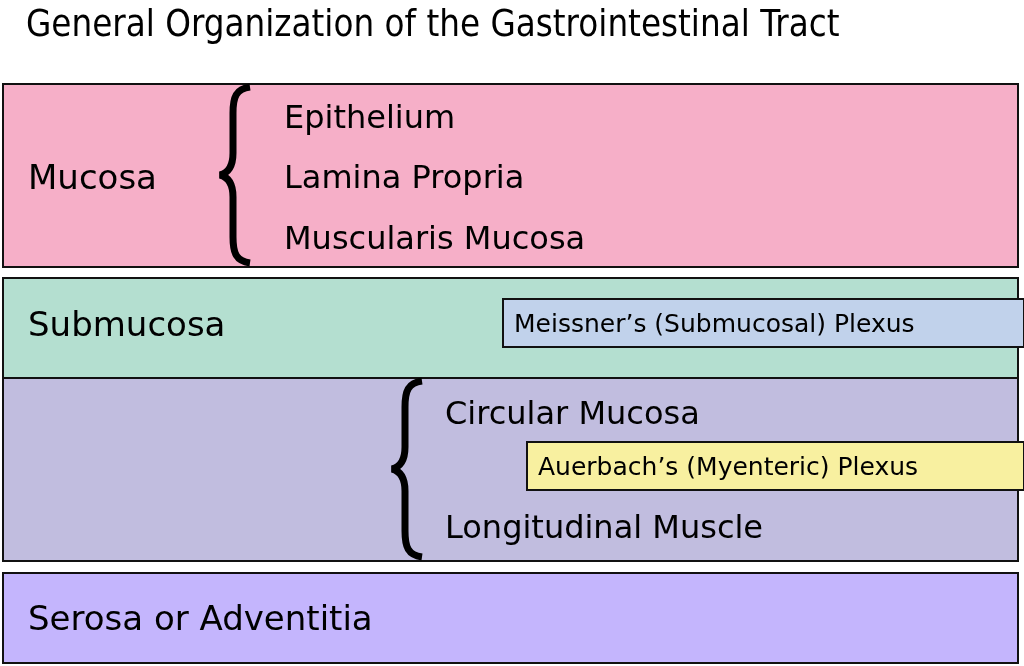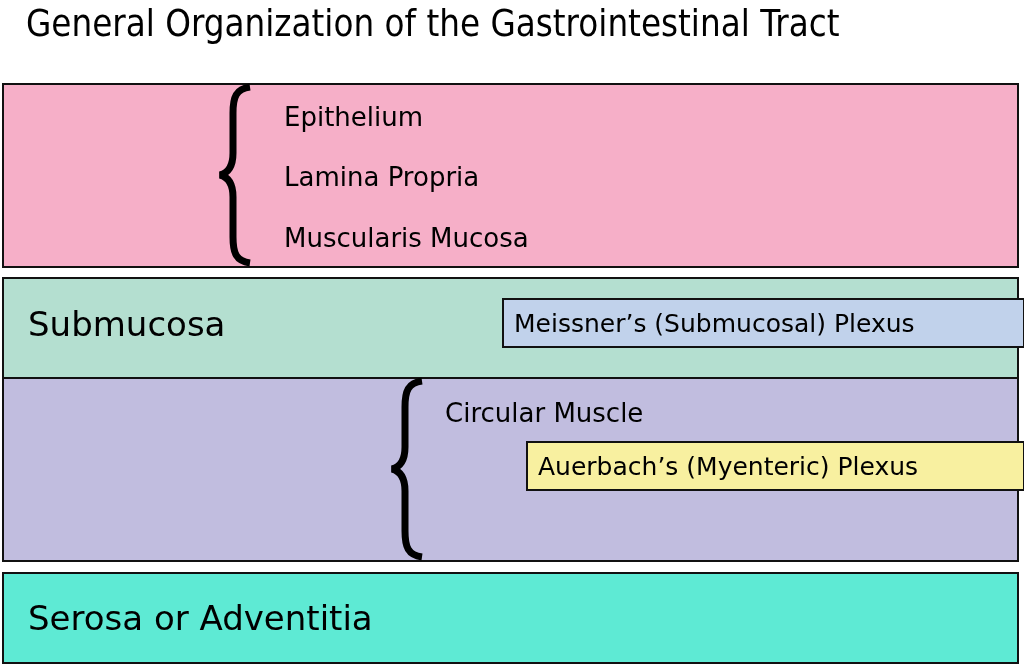--- a/index.html
+++ b/index.html
@@ -8,49 +8,51 @@
     font-family: "DejaVu Sans", sans-serif; color: #000;
   }
   .title {
     position: absolute; left: 26px; top: 0px; font-size: 38px; line-height: 46px;
     transform: scaleX(0.86); transform-origin: left top; white-space: nowrap;
   }
   .layer {
     position: absolute; left: 2px; width: 1017px; border: 2px solid #111; box-sizing: border-box;
   }
   .lbl { position: absolute; font-size: 34px; white-space: nowrap; line-height: 40px; }
-  .sub { position: absolute; font-size: 26px; white-space: nowrap; line-height: 40px; text-align: center; }
+  .sub { position: absolute; font-size: 32px; white-space: nowrap; line-height: 40px; text-align: center; }
   .plexus {
     position: absolute; border: 2px solid #111; box-sizing: border-box; font-size: 25px;
     white-space: nowrap; display: flex; align-items: center; padding-left: 10px;
   }
   .brace { position: absolute; }
 </style>
 </head>
 <body>
 
 <div class="title">General Organization of the Gastrointestinal Tract</div>
 
 <div class="layer" style="top:83px;height:185px;background:#f6afc8;">
+  <div class="lbl" style="left:24px;top:72px;">Mucosa</div>
   <svg class="brace" width="40" height="185" style="left:212px;top:-2px;">
     <path d="M34 4 C20 6 17 14 17 30 L17 70 C17 84 12 90 4 92 C12 94 17 100 17 114 L17 154 C17 170 20 178 34 180" fill="none" stroke="#000" stroke-width="7"></path>
   </svg>
   <div class="sub" style="left:280px;top:12px;">Epithelium</div>
   <div class="sub" style="left:280px;top:133px;">Muscularis Mucosa</div>
   <div class="sub" style="left:280px;top:72px;">Lamina Propria</div>
 </div>
 
 <div class="layer" style="top:277px;height:104px;background:#b4dfd0;">
   <div class="lbl" style="left:24px;top:25px;">Submucosa</div>
   <div class="plexus" style="left:498px;top:19px;width:523px;height:50px;background:#c1d2eb;">Meissner’s (Submucosal) Plexus</div>
 </div>
 
 <div class="layer" style="top:377px;height:185px;background:#c1bddf;">
   <svg class="brace" width="40" height="185" style="left:384px;top:-2px;">
     <path d="M34 4 C20 6 17 14 17 30 L17 70 C17 84 12 90 4 92 C12 94 17 100 17 114 L17 154 C17 170 20 178 34 180" fill="none" stroke="#000" stroke-width="7"></path>
   </svg>
-  <div class="sub" style="left:441px;top:14px;">Circular Muscle</div>
+  <div class="sub" style="left:441px;top:14px;">Circular Mucosa</div>
   <div class="plexus" style="left:522px;top:62px;width:499px;height:50px;background:#f8f0a0;">Auerbach’s (Myenteric) Plexus</div>
+  <div class="sub" style="left:441px;top:128px;">Longitudinal Muscle</div>
 </div>
 
-<div class="layer" style="top:572px;height:92px;background:#5eead4;">
+<div class="layer" style="top:572px;height:92px;background:#c4b5fd;">
   <div class="lbl" style="left:24px;top:24px;">Serosa or Adventitia</div>
 </div>
 
 </body></html>

